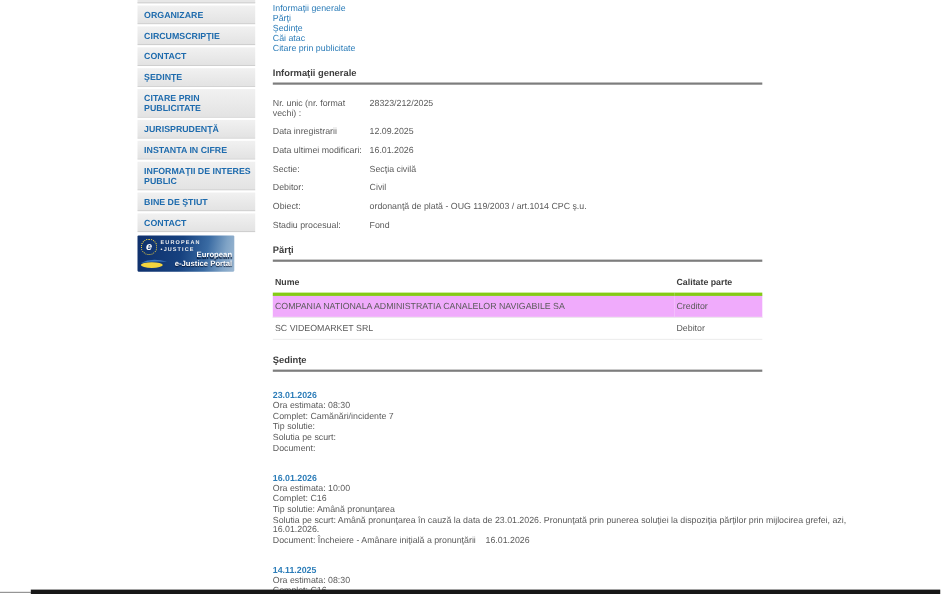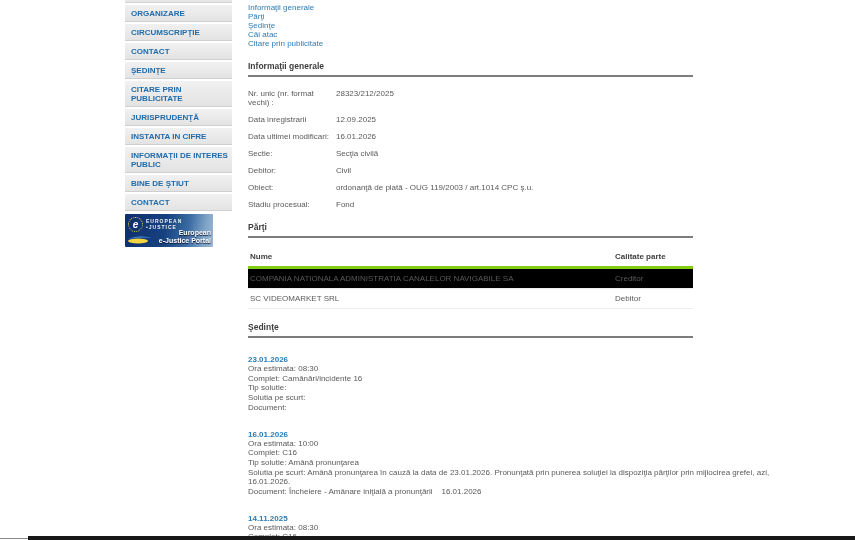--- a/index.html
+++ b/index.html
@@ -57,21 +57,21 @@
   .frow { display: flex; margin-bottom: 8px; line-height: 9px; }
   .flabel { width: 88px; flex: 0 0 auto; }
   .fvalue { }
 
   table.parti { width: 445px; border-collapse: collapse; font-size: 8px; margin-top: 8px; }
   table.parti th {
     text-align: left; color: #3d3d3d; font-weight: bold;
     padding: 6px 0 5px 2px; border-bottom: 3px solid #84cc16;
   }
   table.parti td { color: #5a5a5a; padding: 5px 0 5px 2px; border-bottom: 1px solid #ededed; }
-  table.parti tr.shaded { background: #000000; border-radius: 10px; }
+  table.parti tr.shaded { background: #f0abfc; border-radius: 10px; }
   .col-calitate { width: 80px; }
 
   .sd-entry { margin-top: 17px; }
   .sd-date { color: #2b7cb8; font-weight: bold; cursor: pointer; margin-bottom: 9px; }
   .sd-line { line-height: 9.7px; max-width: 540px; white-space: pre-wrap; }
 
   .bottom-bar { position: absolute; left: 28px; right: 0; bottom: 0; height: 4px; background: #181818; }
   .bottom-bar-left { position: absolute; left: 0; bottom: 1px; width: 28px; height: 1px; background: #8a8a8a; }
 </style>
 </head>
@@ -169,21 +169,21 @@
               <td>SC VIDEOMARKET SRL</td>
               <td class="col-calitate">Debitor</td>
             </tr>
           </tbody>
       </table>
     </section>
 
     <section>
       <h2 class="sec-title">Şedinţe</h2>
       <div id="sedinte-entries">
-          <div class="sd-entry"><a class="sd-date">23.01.2026</a><div class="sd-line">Ora estimata: 08:30</div><div class="sd-line">Complet: Camănări/incidente 16</div><div class="sd-line">Tip solutie:</div><div class="sd-line">Solutia pe scurt:</div><div class="sd-line">Document:</div></div>
+          <div class="sd-entry"><a class="sd-date">23.01.2026</a><div class="sd-line">Ora estimata: 08:30</div><div class="sd-line">Complet: Camănări/incidente 7</div><div class="sd-line">Tip solutie:</div><div class="sd-line">Solutia pe scurt:</div><div class="sd-line">Document:</div></div>
           <div class="sd-entry"><a class="sd-date">16.01.2026</a><div class="sd-line">Ora estimata: 10:00</div><div class="sd-line">Complet: C16</div><div class="sd-line">Tip solutie: Amână pronunţarea</div><div class="sd-line">Solutia pe scurt: Amână pronunţarea în cauză la data de 23.01.2026. Pronunţată prin punerea soluţiei la dispoziţia părţilor prin mijlocirea grefei, azi, 16.01.2026.</div><div class="sd-line">Document: Încheiere - Amânare iniţială a pronunţării    16.01.2026</div></div>
           <div class="sd-entry"><a class="sd-date">14.11.2025</a><div class="sd-line">Ora estimata: 08:30</div><div class="sd-line">Complet: C16</div></div>
         </div>
     </section>
 
   </main>
 </div>
 
 <div class="bottom-bar-left"></div>
 <div class="bottom-bar"></div>

